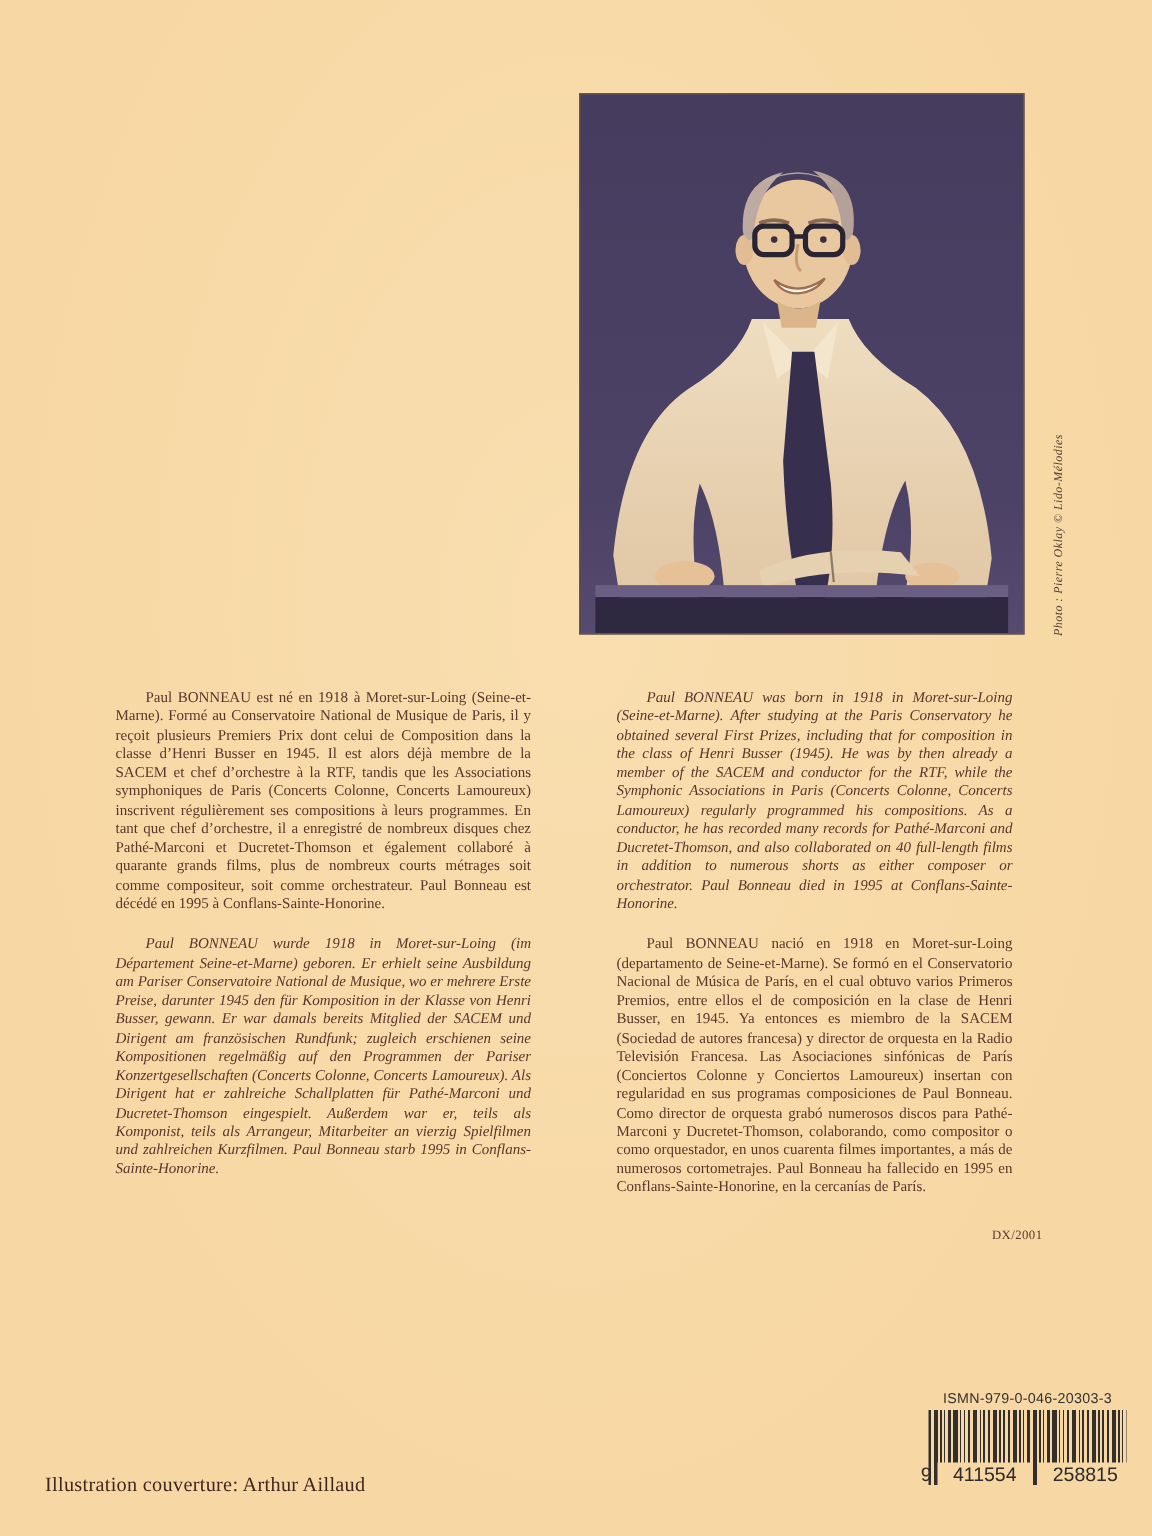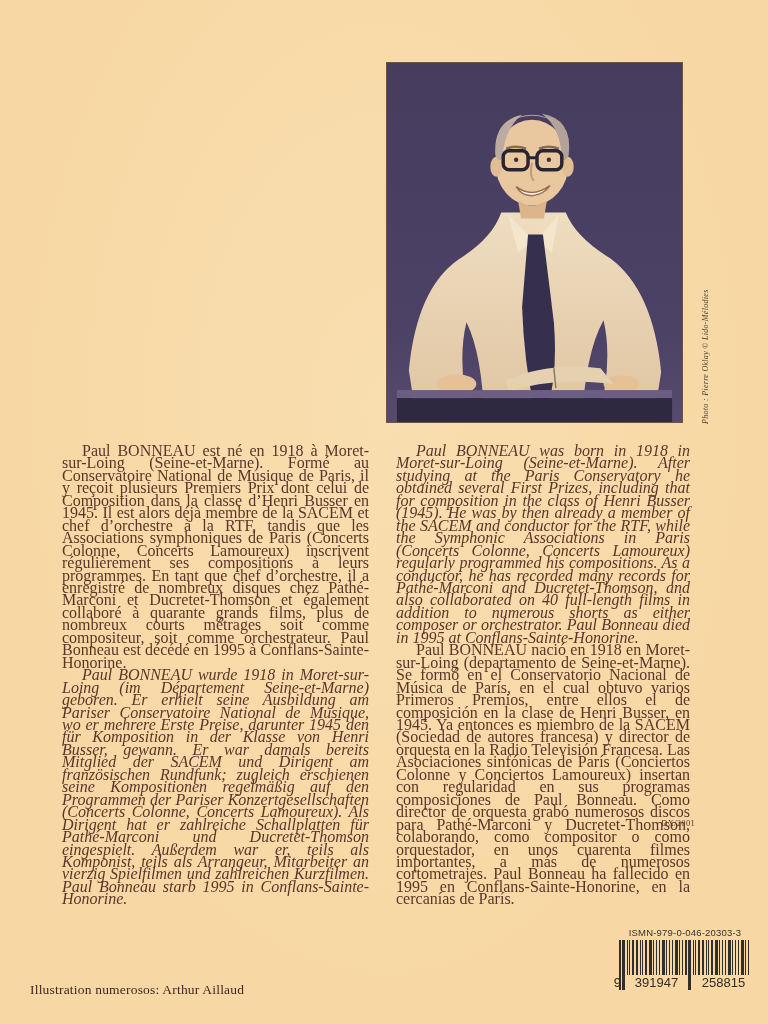--- a/index.html
+++ b/index.html
@@ -28,22 +28,22 @@
   }
 
   
   .bio-columns {
     position:absolute; left:62px; top:445px; width:628px;
     display:flex; gap:27px;
   }
   .bio-col-left  { width:307px; }
   .bio-col-right { width:294px; }
   p.bio {
-    margin:0;
-    font-size:16px; line-height:12.45px;
+    margin:15px;
+    font-size:10px; line-height:12.45px;
     text-align:justify; text-indent:20px;
     color:#5b352c;
   }
   p.bio.italic { font-style:italic; }
   .bio-german  { margin-top:23px; }
   .bio-spanish { margin-top:30px; }
 
   
   .plate-number {
     position:absolute; right:73px; top:818px;
@@ -157,20 +157,20 @@
     </div>
   </div>
 
   <div class="plate-number">DX/2001</div>
 
   <div class="barcode-block">
     <div class="ismn-label">ISMN-979-0-046-20303-3</div>
     <div class="bars"></div>
     <div class="barcode-digits">
       <span class="g0">9</span>
-      <span class="g1">391947</span>
+      <span class="g1">411554</span>
       <span class="g2">258815</span>
     </div>
   </div>
 
-  <div class="illustration-credit">Illustration numerosos: Arthur Aillaud</div>
+  <div class="illustration-credit">Illustration couverture: Arthur Aillaud</div>
 
 </div>
 
 </body></html>

